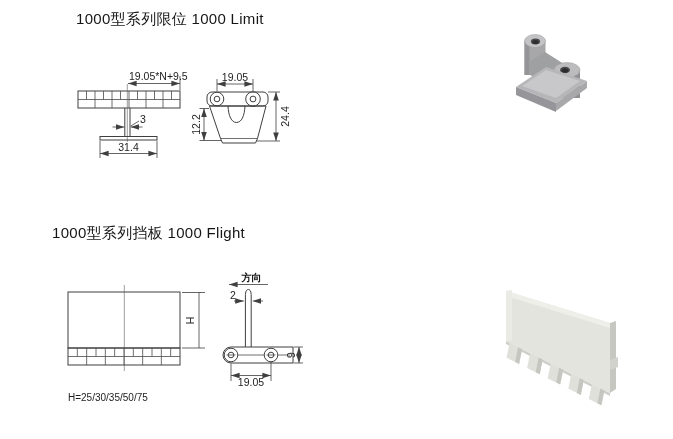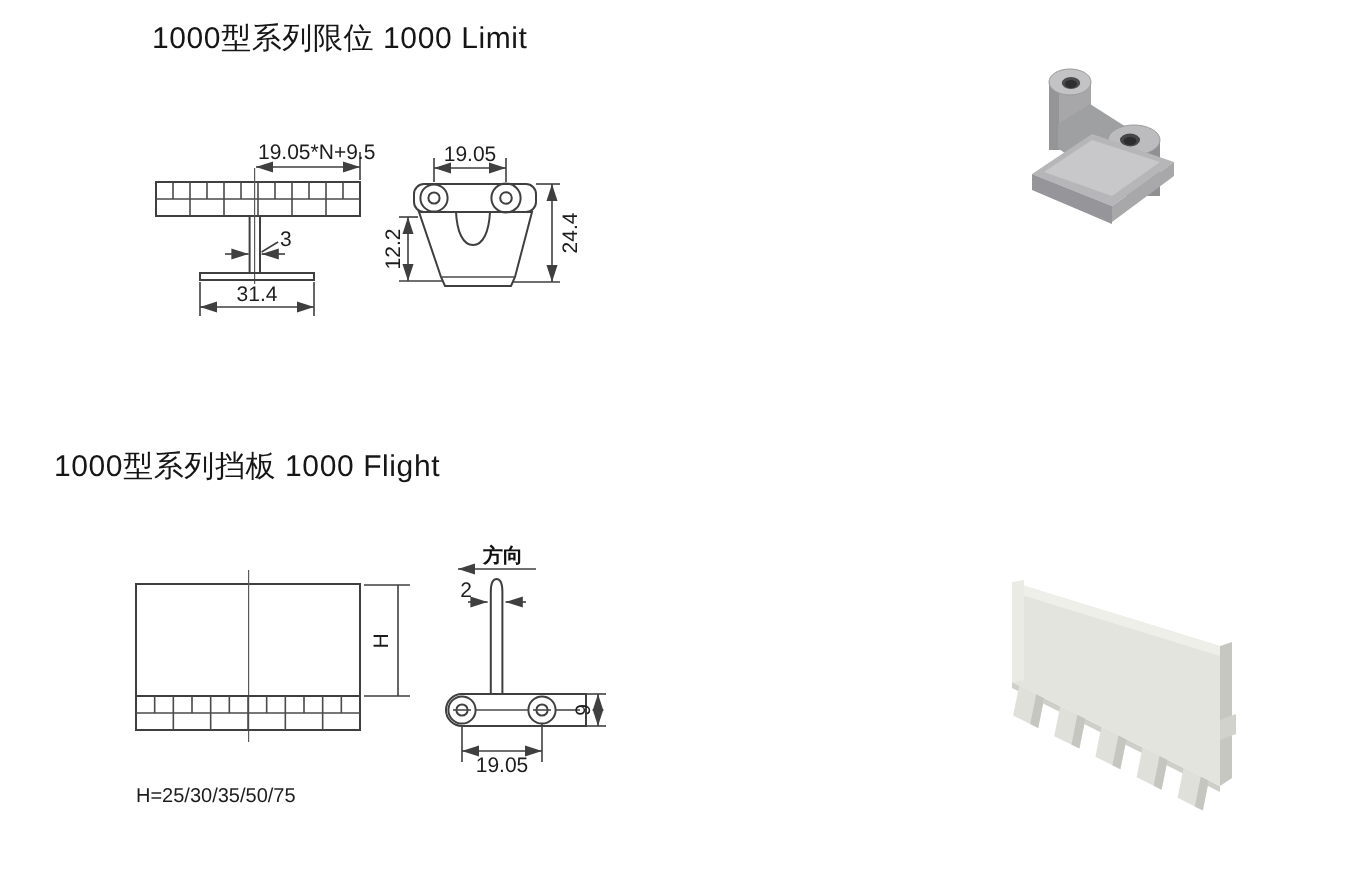--- a/index.html
+++ b/index.html
@@ -1,20 +1,20 @@
 <!DOCTYPE html>
 <html><head>
 <meta charset="utf-8">
 <style>
   html,body{margin:0;padding:0;}
   body{width:673px;height:439px;background:#ffffff;position:relative;overflow:hidden;
        font-family:"Liberation Sans","DejaVu Sans",sans-serif;}
   .title{position:absolute;font-size:15px;color:#161616;letter-spacing:.3px;white-space:nowrap;}
   .t1{left:36px;top:10px;margin-left:40px;}
-  .t2{left:27px;top:224px;}
+  .t2{left:52px;top:224px;}
   svg{position:absolute;}
   .ln{stroke:#3f3f3f;stroke-width:1;fill:none;}
   .ln2{stroke:#4a4a4a;stroke-width:.8;fill:none;}
   .cl{stroke:#5a5a5a;stroke-width:.6;fill:none;}
   .dim{stroke:#3f3f3f;stroke-width:.8;fill:none;}
   text.d{font-family:"Liberation Sans","DejaVu Sans",sans-serif;font-size:10.5px;fill:#1d1d1d;}
   text.ds{font-family:"Liberation Sans","DejaVu Sans",sans-serif;font-size:10px;fill:#1d1d1d;}
   text.db{font-family:"Liberation Sans","DejaVu Sans",sans-serif;font-size:10px;font-weight:bold;fill:#111;}
 </style>
 </head>

